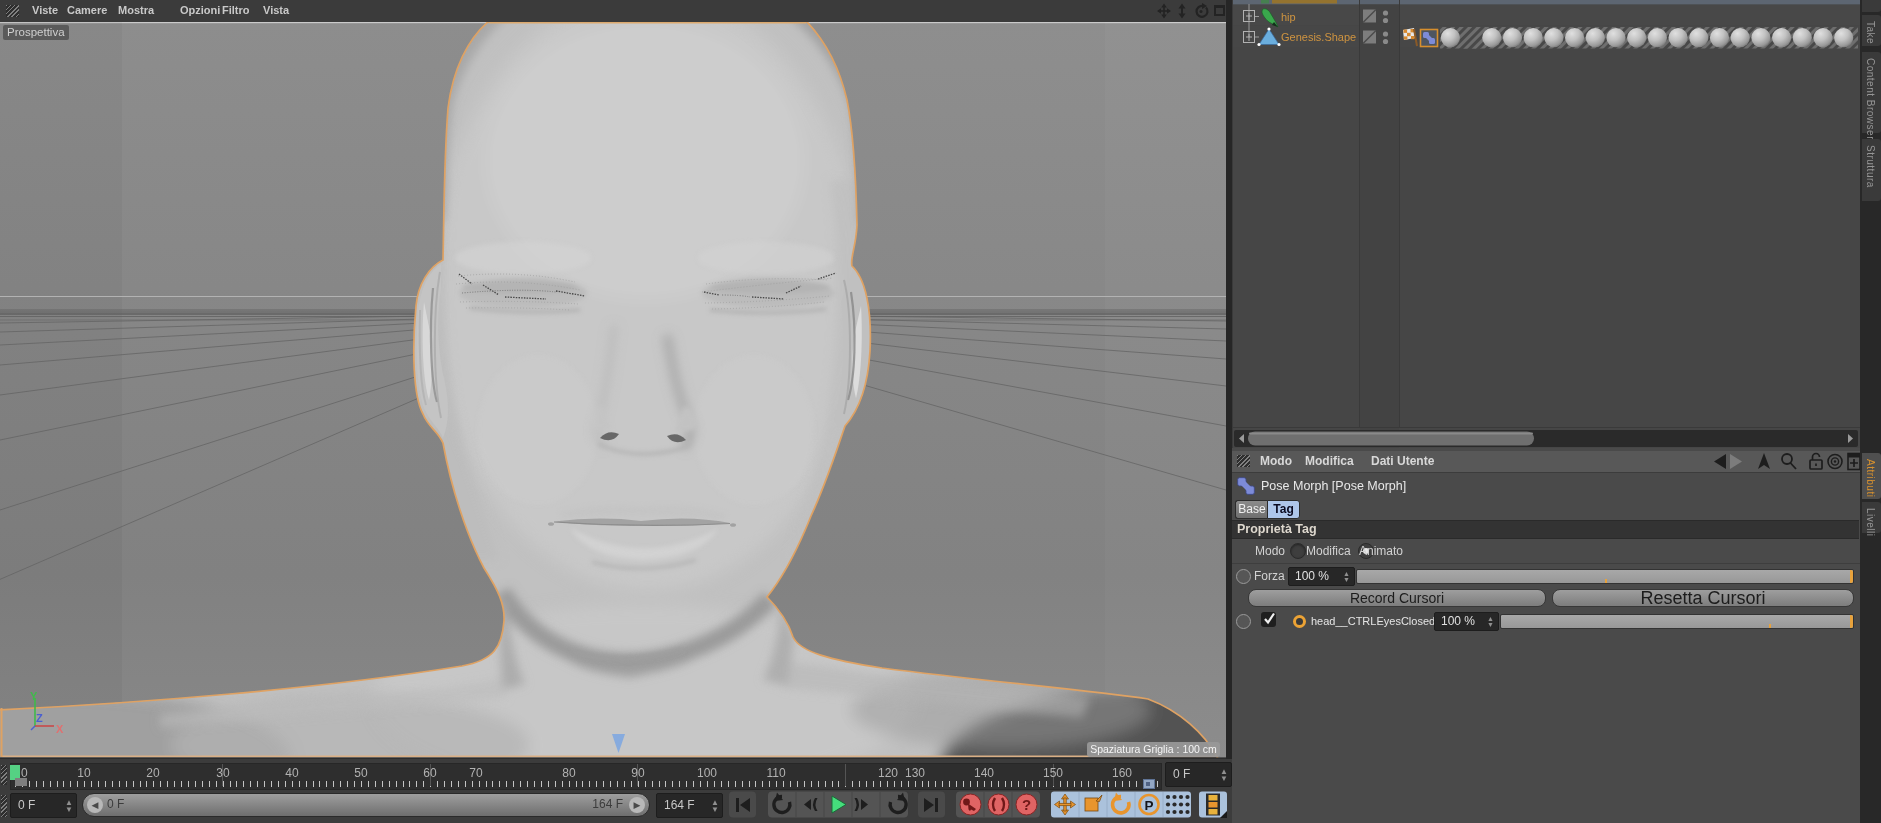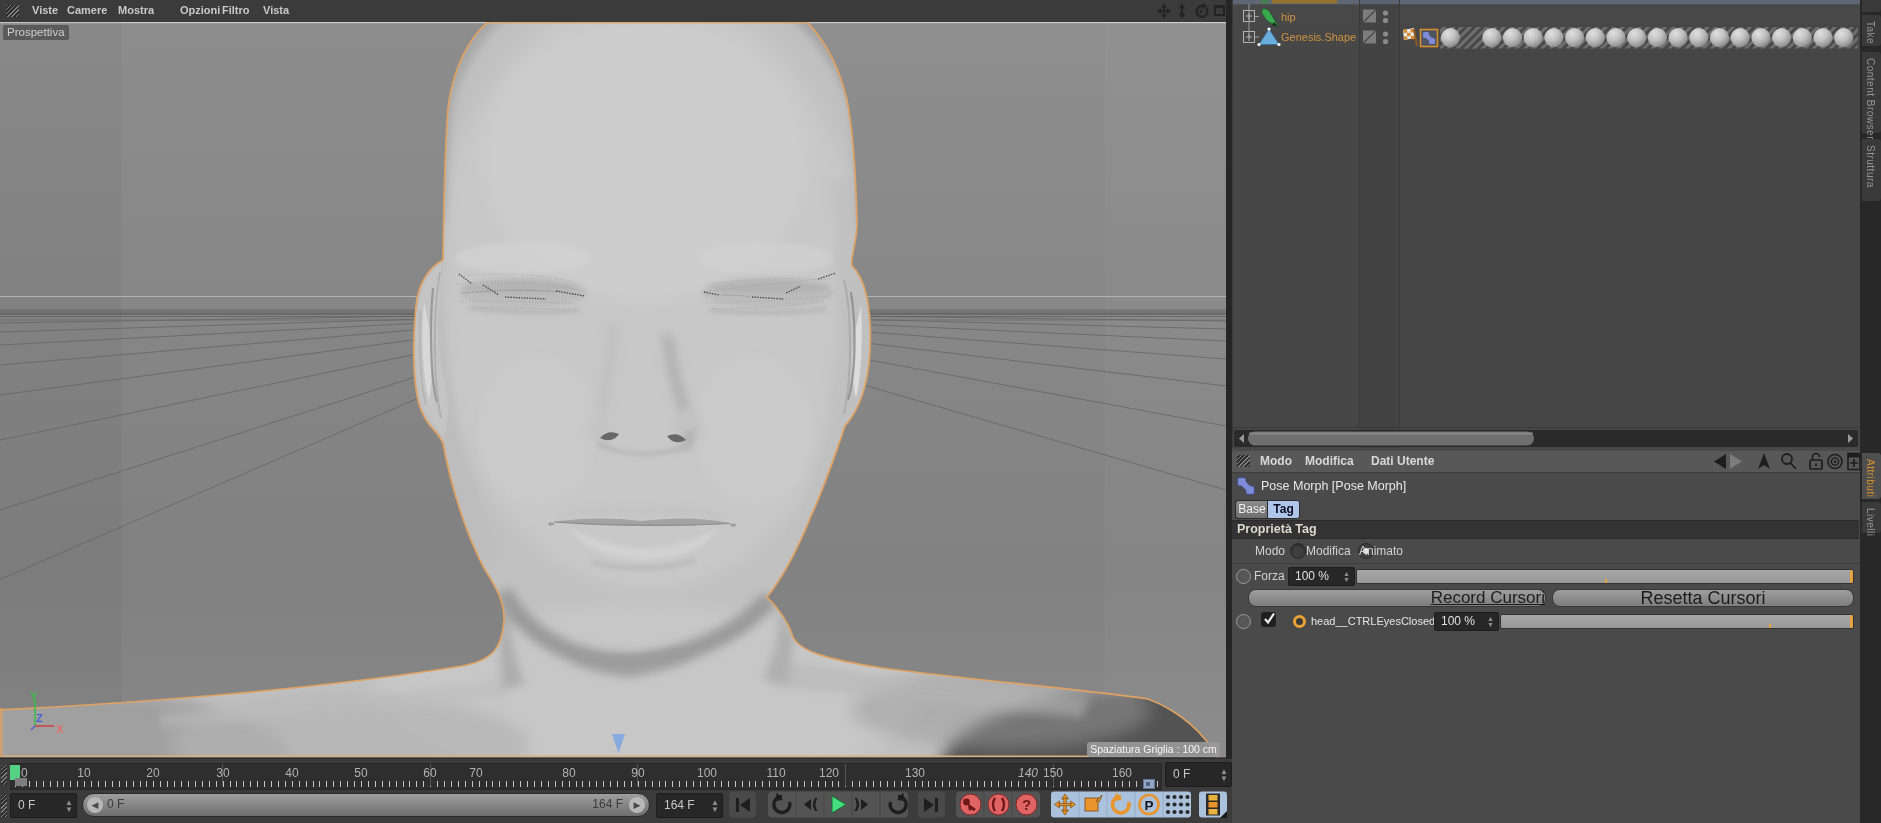--- a/index.html
+++ b/index.html
@@ -418,21 +418,21 @@
     <span class="abs" style="left:22px;top:121px;color:#d2d2d2;">Forza</span>
     <div class="spinbox" style="left:56px;top:119px;width:65px;height:17px;">
         <span style="position:absolute;left:6px;top:1px;color:#e0e0e0;">100 %</span>
       <span class="spinarr" style="font-size:7px;right:4px;">▲<span style="margin-top:-1px;">▼</span></span>
       </div>
     <div class="abs" style="left:124px;top:121px;width:496px;height:13px;background:linear-gradient(#a8a8a8,#989898);border:1px solid #333;border-radius:2px;">
       <div class="abs" style="right:0px;top:0;width:3px;height:13px;background:#e8a23c;border-radius:0 2px 2px 0;"></div>
       <div class="abs" style="left:248px;bottom:0;width:2px;height:4px;background:#e8a23c;"></div>
     </div>
 
-    <div class="abs" style="left:16px;top:141px;width:296px;height:16px;background:linear-gradient(#9e9e9e,#7d7d7d);border:1px solid #383838;border-radius:8px;color:#1c1c1c;font-size:17px;text-align:right;line-height:16px;text-decoration:underline;">Record Cursori</div>
+    <div class="abs" style="left:16px;top:141px;width:296px;height:16px;background:linear-gradient(#9e9e9e,#7d7d7d);border:1px solid #383838;border-radius:8px;color:#1c1c1c;font-size:14px;text-align:center;line-height:16px;">Record Cursori</div>
     <div class="abs" style="left:320px;top:141px;width:300px;height:16px;background:linear-gradient(#9e9e9e,#7d7d7d);border:1px solid #383838;border-radius:8px;color:#1c1c1c;font-size:18px;text-align:center;line-height:16px;">Resetta Cursori</div>
 
     <div class="abs" style="left:4px;top:166px;width:13px;height:13px;border-radius:50%;background:#565656;border:1.5px solid #9a9a9a;"></div>
     <div class="abs" style="left:29px;top:164px;width:15px;height:15px;background:#1f1f1f;border-radius:3px;"></div>
     <svg class="abs" style="left:30px;top:163px;" width="15" height="15" viewBox="0 0 15 15">
         <path d="M 3,8 L 6,11.5 L 12,2.5" fill="none" stroke="#f0f0f0" stroke-width="2.2"></path>
       </svg>
     <div class="abs" style="left:61px;top:167px;width:7px;height:7px;border-radius:50%;background:#3a3a3a;border:3px solid #eca335;"></div>
     <span class="abs" style="left:79px;top:167px;color:#e5e5e5;font-size:11px;">head__CTRLEyesClosed</span>
     <div class="spinbox" style="left:202px;top:164px;width:63px;height:17px;">
@@ -481,23 +481,23 @@
       <span class="txt" style="left:153px;transform:translateX(-50%);">20</span>
       <span class="txt" style="left:223px;transform:translateX(-50%);">30</span>
       <span class="txt" style="left:292px;transform:translateX(-50%);">40</span>
       <span class="txt" style="left:361px;transform:translateX(-50%);">50</span>
       <span class="txt" style="left:430px;transform:translateX(-50%);">60</span>
       <span class="txt" style="left:476px;transform:translateX(-50%);">70</span>
       <span class="txt" style="left:569px;transform:translateX(-50%);">80</span>
       <span class="txt" style="left:638px;transform:translateX(-50%);text-align:right;">90</span>
       <span class="txt" style="left:707px;transform:translateX(-50%);">100</span>
       <span class="txt" style="left:776px;transform:translateX(-50%);">110</span>
-      <span class="txt" style="left:829px;transform:translateX(-50%);">120</span>
+      <span class="txt" style="left:888px;transform:translateX(-50%);">120</span>
       <span class="txt" style="left:915px;transform:translateX(-50%);">130</span>
-      <span class="txt" style="left:1028px;transform:translateX(-50%);font-style:italic;">140</span>
+      <span class="txt" style="left:984px;transform:translateX(-50%);">140</span>
       <span class="txt" style="left:1053px;transform:translateX(-50%);">150</span>
       <span class="txt" style="left:1122px;transform:translateX(-50%);">160</span>
     </div>
     <div class="abs" style="left:10px;top:6px;width:10px;height:15px;background:#55d183;"></div>
     <div class="abs" style="left:15px;top:19px;width:12px;height:8px;background:#7e7e7e;"></div>
     <div class="abs" style="left:1143px;top:20px;width:12px;height:10px;background:#93a7c4;border:1px solid #5f7497;box-sizing:border-box;">
         <div style="position:absolute;left:2px;top:2px;width:4px;height:4px;background:#4f6284;"></div>
       </div>
     <div class="spinbox" style="left:1165px;top:3px;width:65px;height:23px;">
         <span style="position:absolute;left:7px;top:4px;">0 F</span>

